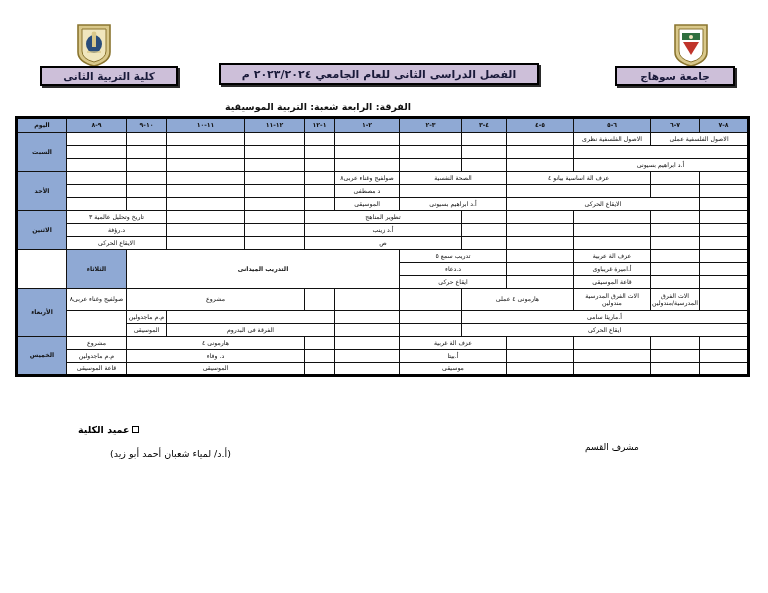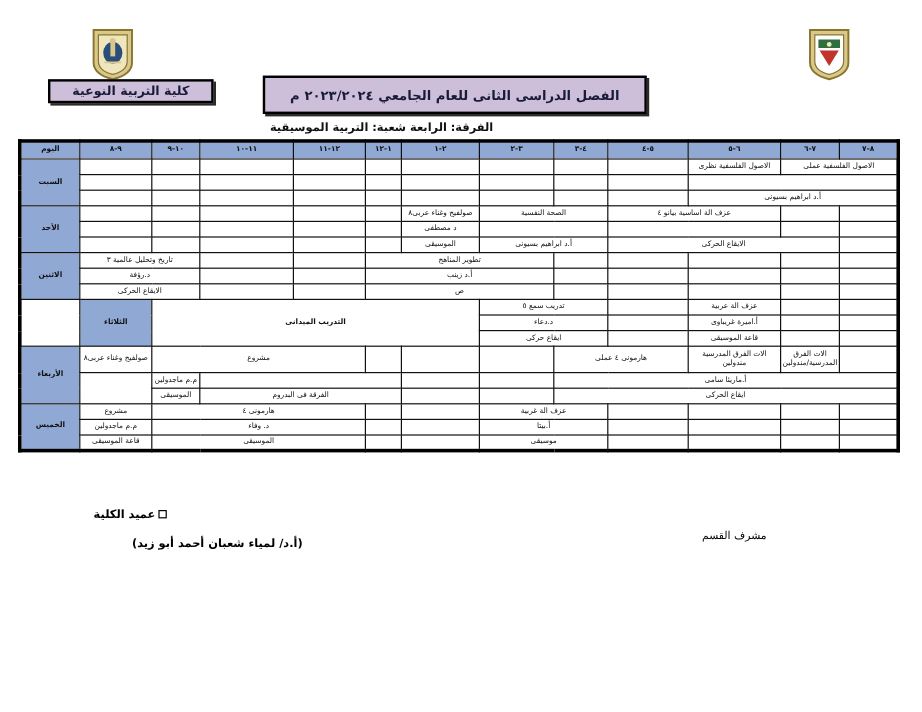--- a/index.html
+++ b/index.html
@@ -25,21 +25,21 @@
     background: #cdbfd9;
     border: 2.5px solid #000;
     box-shadow: 2px 2px 0 #2b2b2b;
     display: flex; align-items: center; justify-content: center;
     color: #1a1a3a;
     font-weight: bold;
     letter-spacing: .5px;
     white-space: nowrap;
   }
   .banner-left  { left: 40px;  top: 66px; width: 138px; height: 20px; font-size: 10.5px; }
-  .banner-mid   { left: 219px; top: 63px; width: 320px; height: 32px; font-size: 11px; }
+  .banner-mid   { left: 219px; top: 63px; width: 320px; height: 22px; font-size: 11px; }
   .banner-right { left: 615px; top: 66px; width: 120px; height: 20px; font-size: 10.5px; }
 
   .subtitle {
     position: absolute; top: 101px; left: 0; width: 636px;
     text-align: center; font-size: 9.5px; color: #111; font-weight: bold;
   }
 
   
   .tbl-wrap { position: absolute; top: 116px; left: 18px; width: 732px; }
   table.sched {
@@ -79,21 +79,21 @@
     font-weight: bold;
     color: #000;
   }
 
   
   .footer { position: absolute; top: 424px; left: 0; width: 768px; height: 60px; }
   .f-item { position: absolute; font-size: 9px; color: #000; white-space: nowrap; }
   .f-dean   { left: 78px;  top: 0px;  font-weight: bold; font-size: 9.5px; }
   .f-vice   { left: 285px; top: 0px;  font-weight: bold; font-size: 9.5px; }
   .f-sup    { left: 585px; top: 18px; font-size: 9px; }
-  .f-sign   { left: 110px; top: 24px; font-size: 9.5px; font-weight: bold; }
+  .f-sign   { left: 110px; top: 24px; font-size: 9.5px; font-weight: normal; }
   .box-glyph { display: inline-block; width: 7px; height: 7px; border: 1px solid #000; margin-left: 3px; vertical-align: 0px; }
 </style>
 </head>
 <body>
 
 <div class="page">
 
   <div class="hdr">
 
     <div class="logo logo-left">
@@ -111,27 +111,30 @@
       <svg viewBox="0 0 38 46">
         <path d="M3 3 H35 V30 Q35 40 19 44 Q3 40 3 30 Z" fill="#d9c88a" stroke="#8a7530" stroke-width="1.6"></path>
         <path d="M7 7 H31 V29 Q31 37 19 40 Q7 37 7 29 Z" fill="#ffffff" stroke="#8a7530" stroke-width="1"></path>
         <path d="M10 11 H28 V18 H10 Z" fill="#2f6f3e"></path>
         <path d="M11 20 L27 20 L19 33 Z" fill="#c0342b"></path>
         <circle cx="19" cy="15" r="2" fill="#f0e6bd"></circle>
       </svg>
     </div>
 
     <div class="banner banner-left">
-      <span>كلية التربية النوعية</span>
+      <span>كلية التربية الثانى</span>
     </div>
 
     <div class="banner banner-mid">
       <span>الفصل الدراسى الثانى للعام الجامعي ٢٠٢٣/٢٠٢٤ م</span>
     </div>
 
+    <div class="banner banner-right">
+      <span>جامعة سوهاج</span>
+    </div>
 
     <div class="subtitle">الفرقة: الرابعة    شعبة: التربية الموسيقية</div>
   </div>
 
   <div class="tbl-wrap">
     <table class="sched">
       <colgroup>
         <col style="width:49px">
           <col style="width:49px">
           <col style="width:77px">

